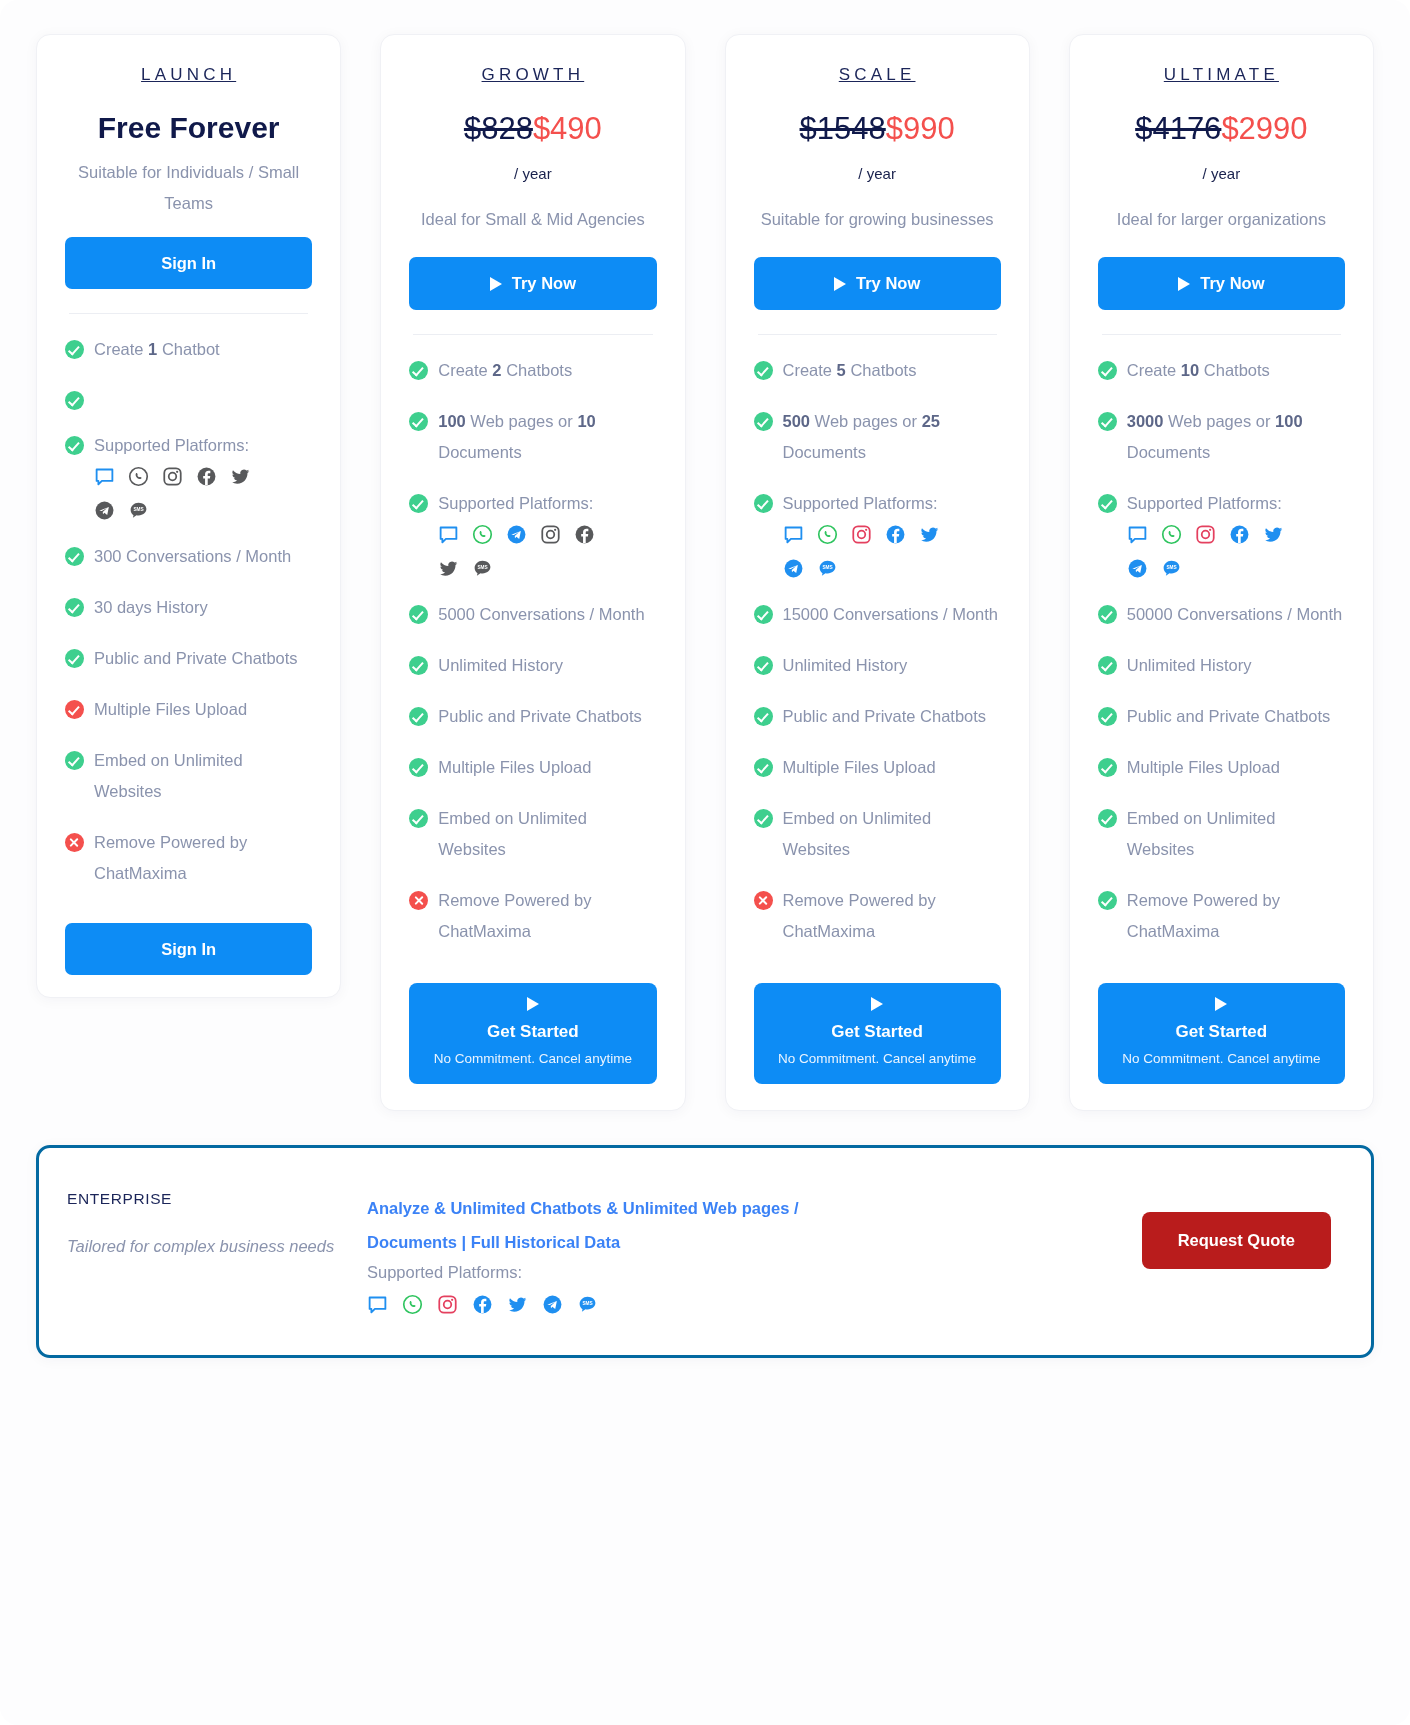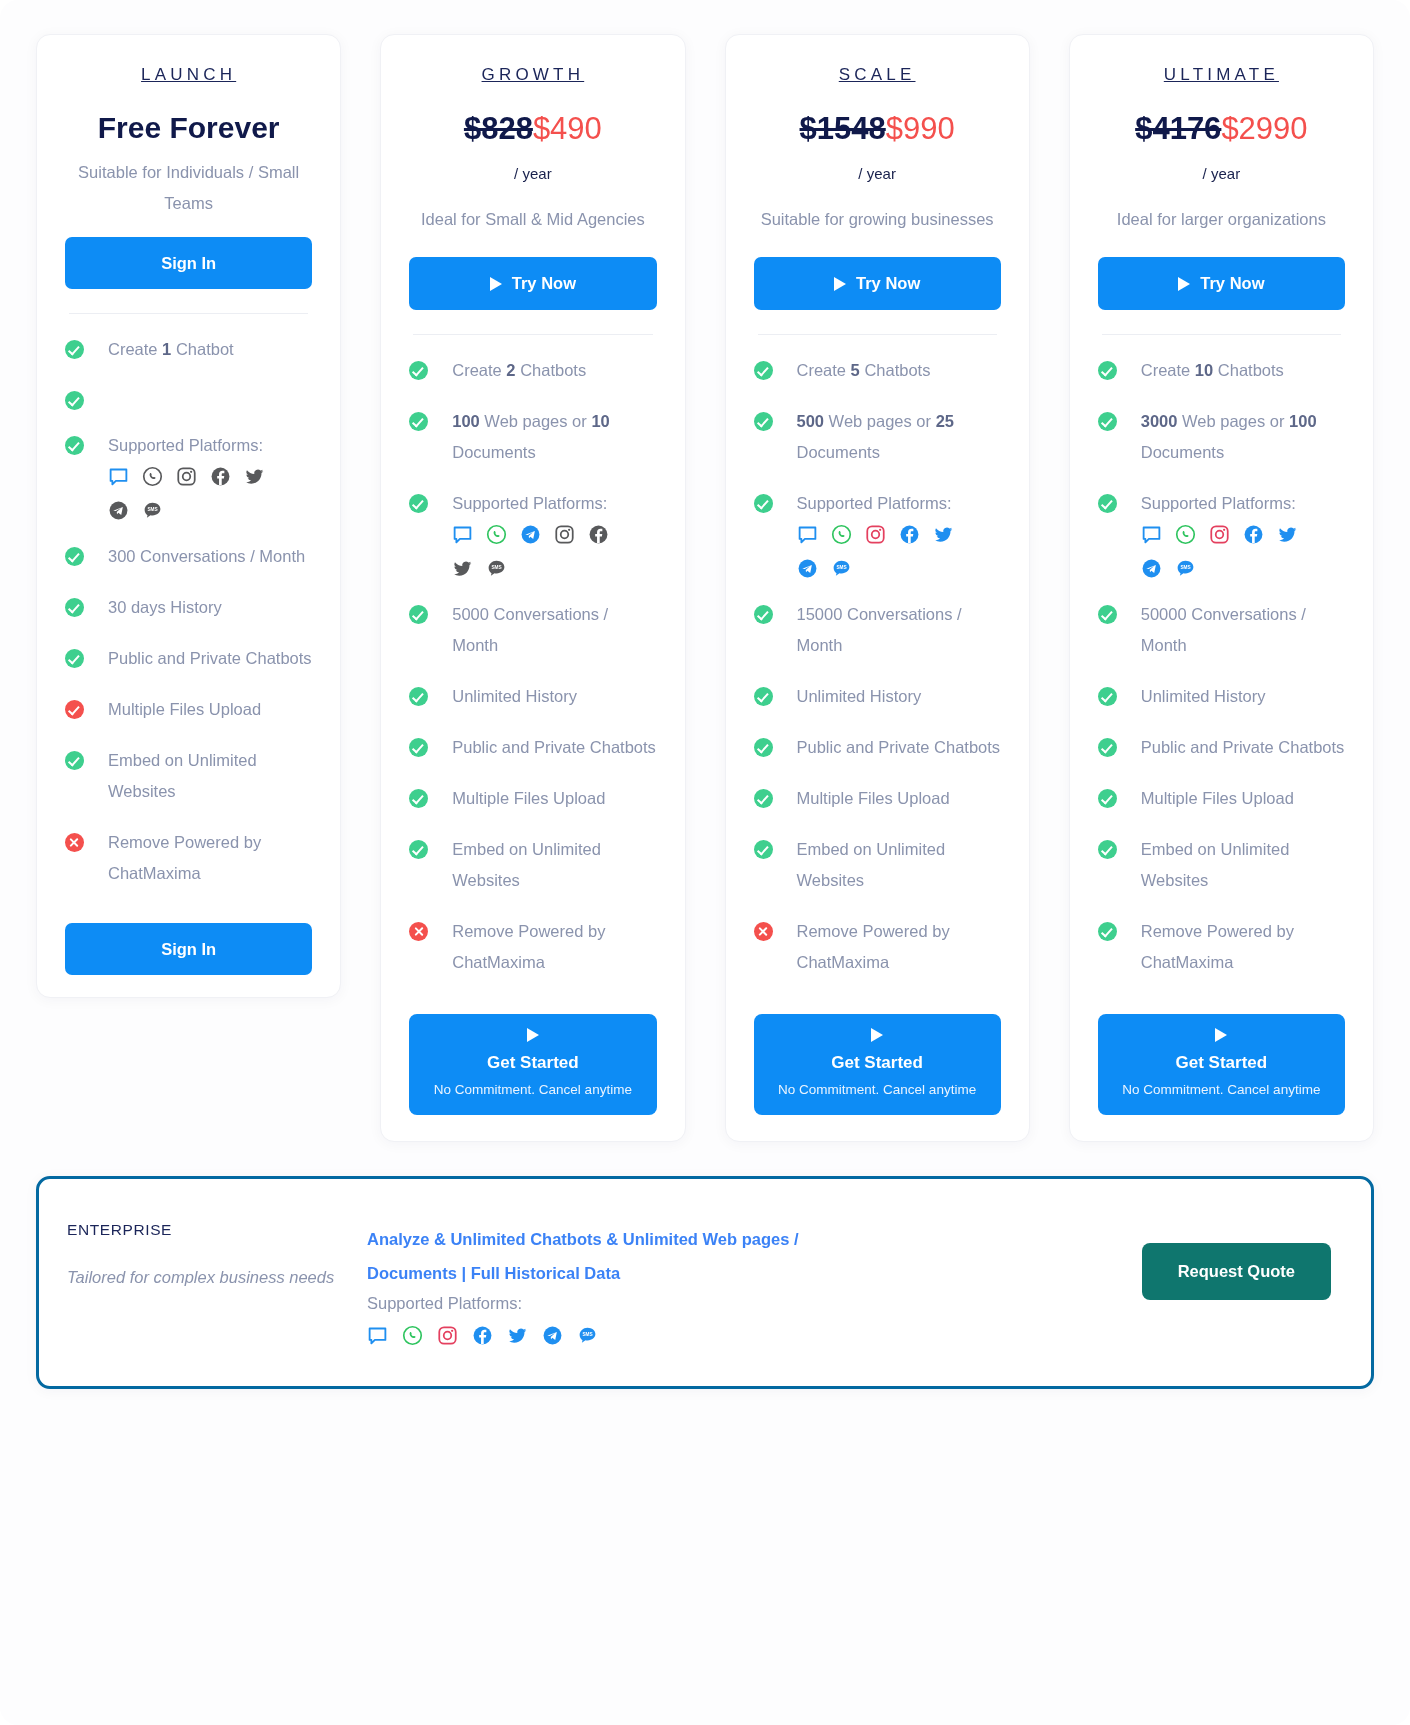--- a/index.html
+++ b/index.html
@@ -45,21 +45,21 @@
     margin-bottom: 26px;
     text-decoration: underline;
   }
   .price-row {
     text-align: center;
     margin-bottom: 2px;
     white-space: nowrap;
   }
   .price-old {
     font-size: 31px;
-    font-weight: 700;
+    font-weight: 400;
     color: #10194a;
     text-decoration: line-through;
     text-decoration-thickness: 2.5px;
   }
   .price-new {
     font-size: 31px;
     font-weight: 500;
     color: #f4504d;
   }
   .free-title {
@@ -112,21 +112,21 @@
     height: 1px;
     background: #eceef3;
     margin: 24px 4px 20px 4px;
   }
 
   
   .features { list-style: none; }
   .feature {
     display: flex;
     align-items: flex-start;
-    gap: 24px;
+    gap: 10px;
     margin-bottom: 20px;
     font-size: 16.5px;
     line-height: 31px;
     color: #8a93ad;
   }
   .feature .txt b { color: #5d6788; font-weight: 700; }
   .mark {
     width: 19px; height: 19px;
     border-radius: 50%;
     flex: 0 0 19px;
@@ -208,21 +208,21 @@
   }
   .ent-mid { flex: 1; padding-top: 1px; }
   .ent-desc {
     font-size: 16.5px; font-weight: 700; color: #3b82f6; line-height: 34px;
     max-width: 500px;
   }
   .ent-plat-label { font-size: 16.5px; color: #8a93ad; margin-top: 4px; }
   .ent-icons { display: flex; gap: 14px; margin-top: 12px; }
   .ent-right { width: 300px; display: flex; justify-content: flex-end; padding-top: 22px; }
   .quote-btn {
-    background: #0f766e; color: #fff; border: none; border-radius: 8px;
+    background: #b91c1c; color: #fff; border: none; border-radius: 8px;
     font-size: 16.5px; font-weight: 600; padding: 0 36px; height: 57px;
     cursor: pointer; font-family: "Liberation Sans", sans-serif;
     white-space: nowrap;
   }
 </style>
 </head>
 <body>
 
 <div class="page">
   <div class="cards" id="cards">

